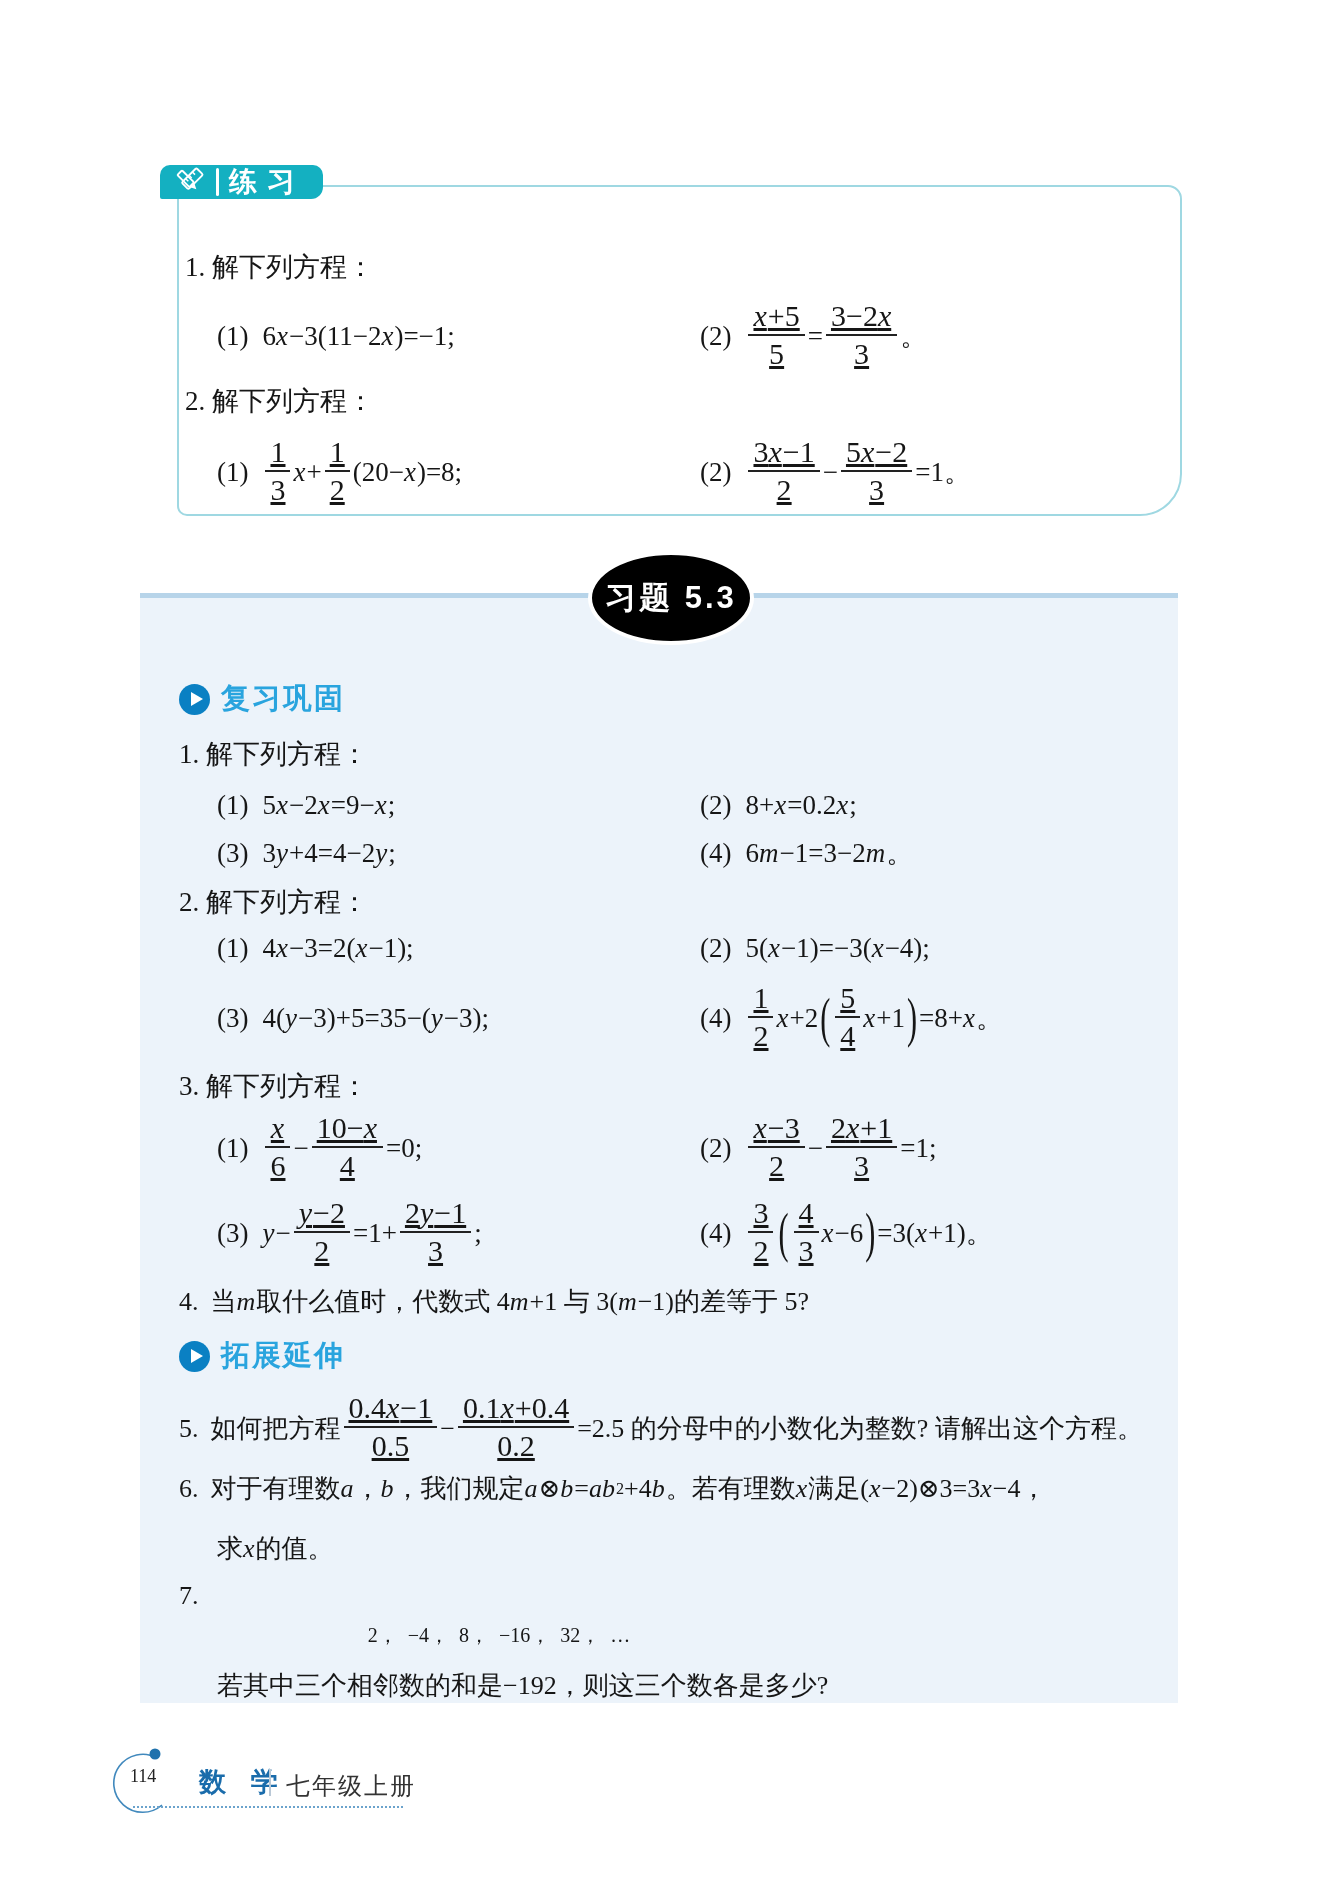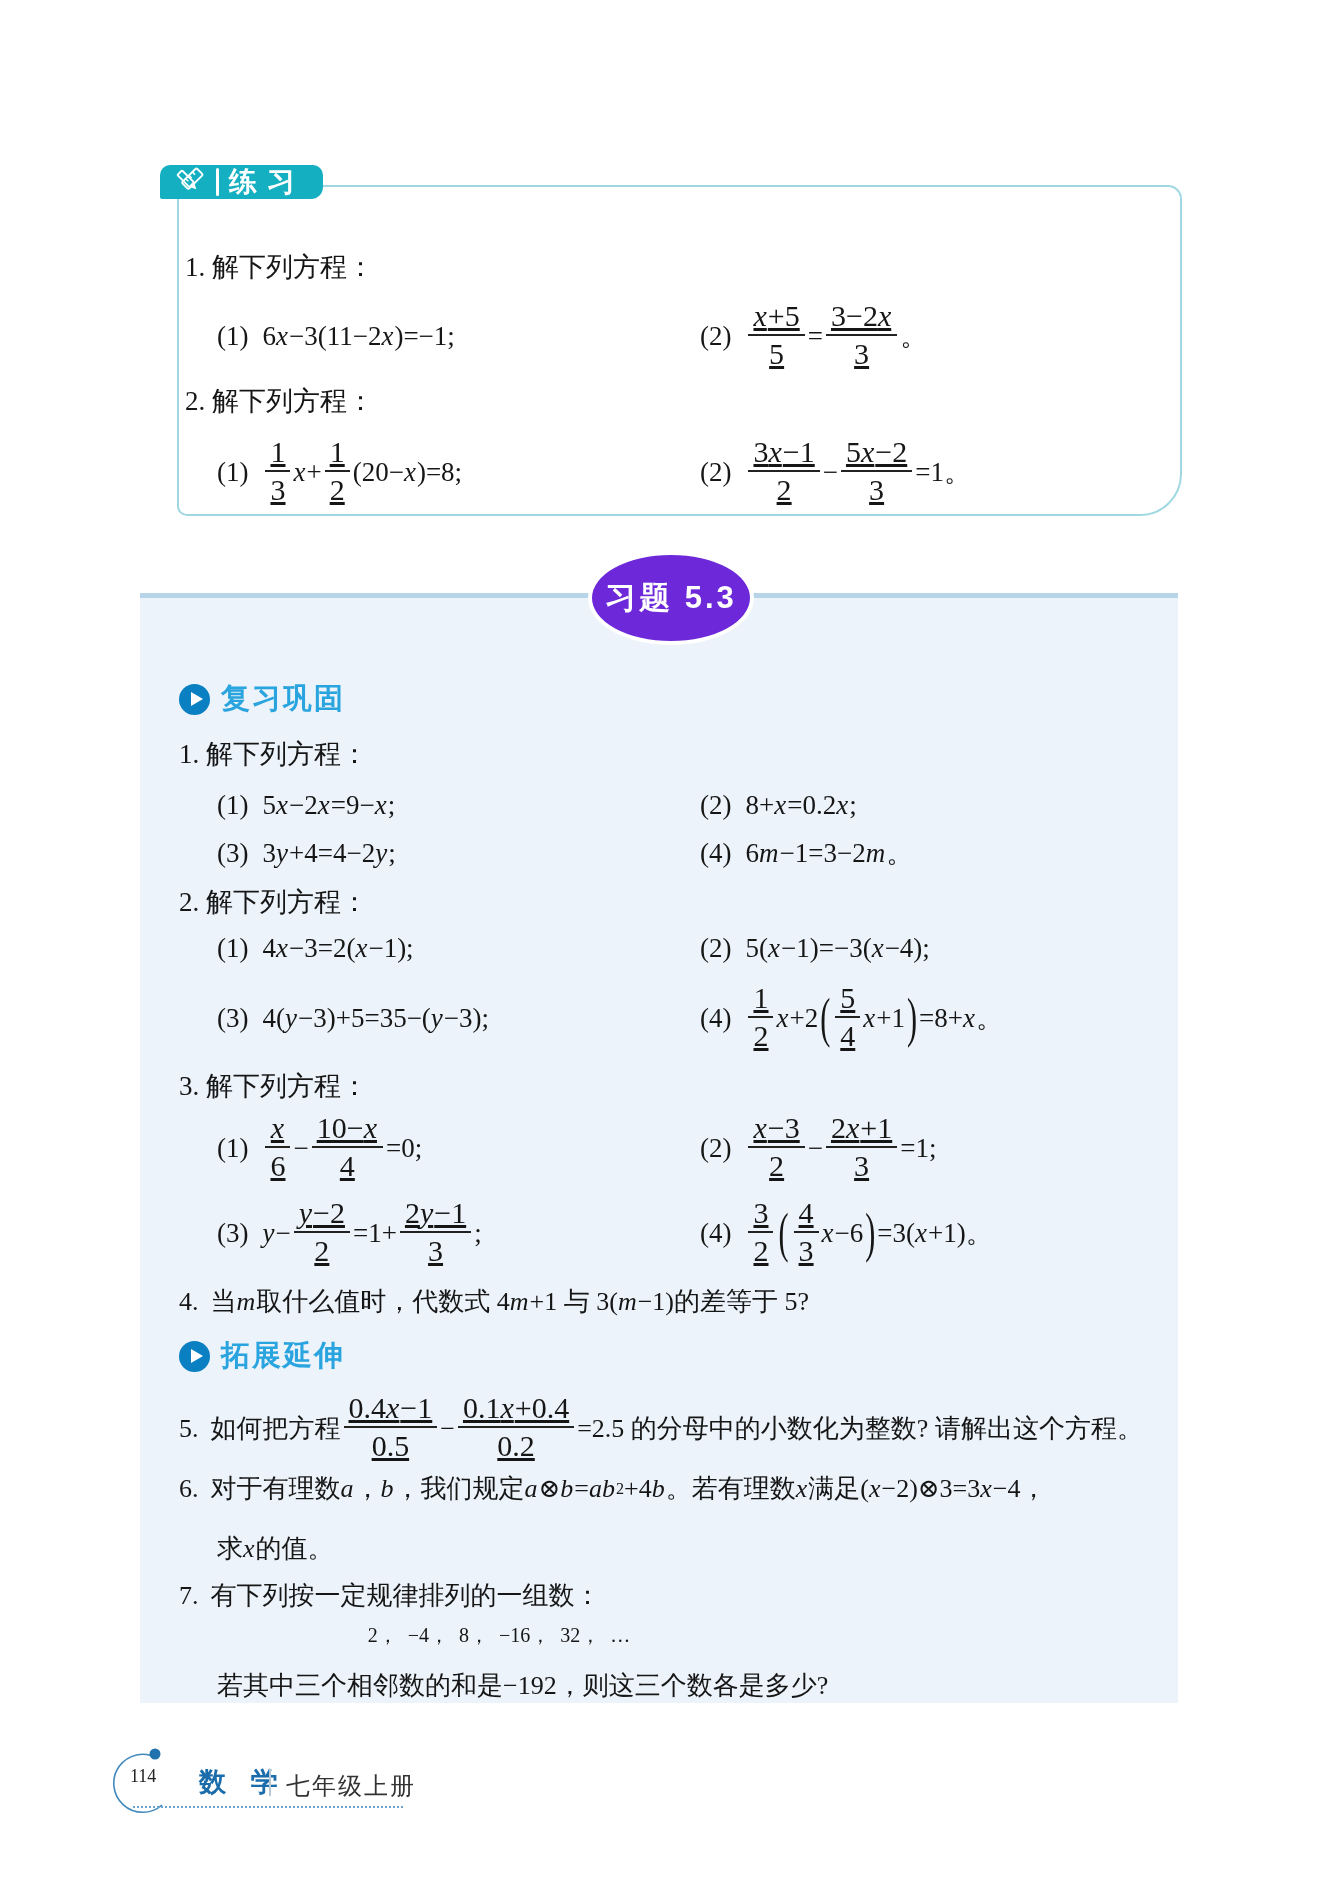--- a/index.html
+++ b/index.html
@@ -12,21 +12,21 @@
   .ptab{position:absolute;left:-19px;top:-22px;height:34px;background:#14b0c1;
         border-radius:10px 10px 12px 2px;display:flex;align-items:center;
         padding:0 18px 0 12px;gap:10px;}
   .ptab .lbl{color:#fff;font:bold 28px "Liberation Sans","DejaVu Sans",sans-serif;
         letter-spacing:10px;white-space:nowrap;}
   .tdiv{width:3px;height:28px;background:#fff;border-radius:2px;flex:none;}
 
   
   .panel{position:absolute;left:140px;top:593px;width:1038px;height:1110px;background:#ecf3fa;}
   .panel::before{content:"";position:absolute;left:0;top:0;width:100%;height:5px;background:#b7d4e9;}
-  .badge{position:absolute;left:448px;top:-42px;width:158px;height:86px;background:#6d28d9;
+  .badge{position:absolute;left:448px;top:-42px;width:158px;height:86px;background:#000000;
          border:4px solid #fff;border-radius:50%;display:flex;align-items:center;justify-content:center;
          color:#fff;font:bold 31px "Liberation Sans","DejaVu Sans",sans-serif;letter-spacing:3px;z-index:2;}
 
   
   .aline{position:absolute;left:39px;right:14px;font-size:27px;line-height:1.25;margin-top:14px;}
   .title{white-space:nowrap;}
   .hdr{display:flex;align-items:center;gap:11px;
        font:bold 29px "Liberation Sans","DejaVu Sans",sans-serif;color:#29a4de;letter-spacing:2px;}
   .play{width:31px;height:31px;border-radius:50%;background:#0a80c3;position:relative;flex:none;}
   .play::after{content:"";position:absolute;left:12px;top:8px;
@@ -390,23 +390,20 @@
         </div>
         <div class="aline line cont" style="top: 926px;">
           <span class="m">
             <span>求 </span>
             <span class="v">x</span>
             <span> 的值。</span>
           </span>
         </div>
         <div class="aline line" style="top: 973px;">
           <span class="no">7.</span>
-          <span class="m">
-            <span>有下列按一定规律排列的一组数：</span>
-          </span>
         </div>
         <div class="aline seq" style="top: 1016px;">2，  −4，  8，  −16，  32，  …</div>
         <div class="aline line cont" style="top: 1063px;">
           <span class="m">
             <span>若其中三个相邻数的和是−192，则这三个数各是多少?</span>
           </span>
         </div>
       </div>
   </section>
 

